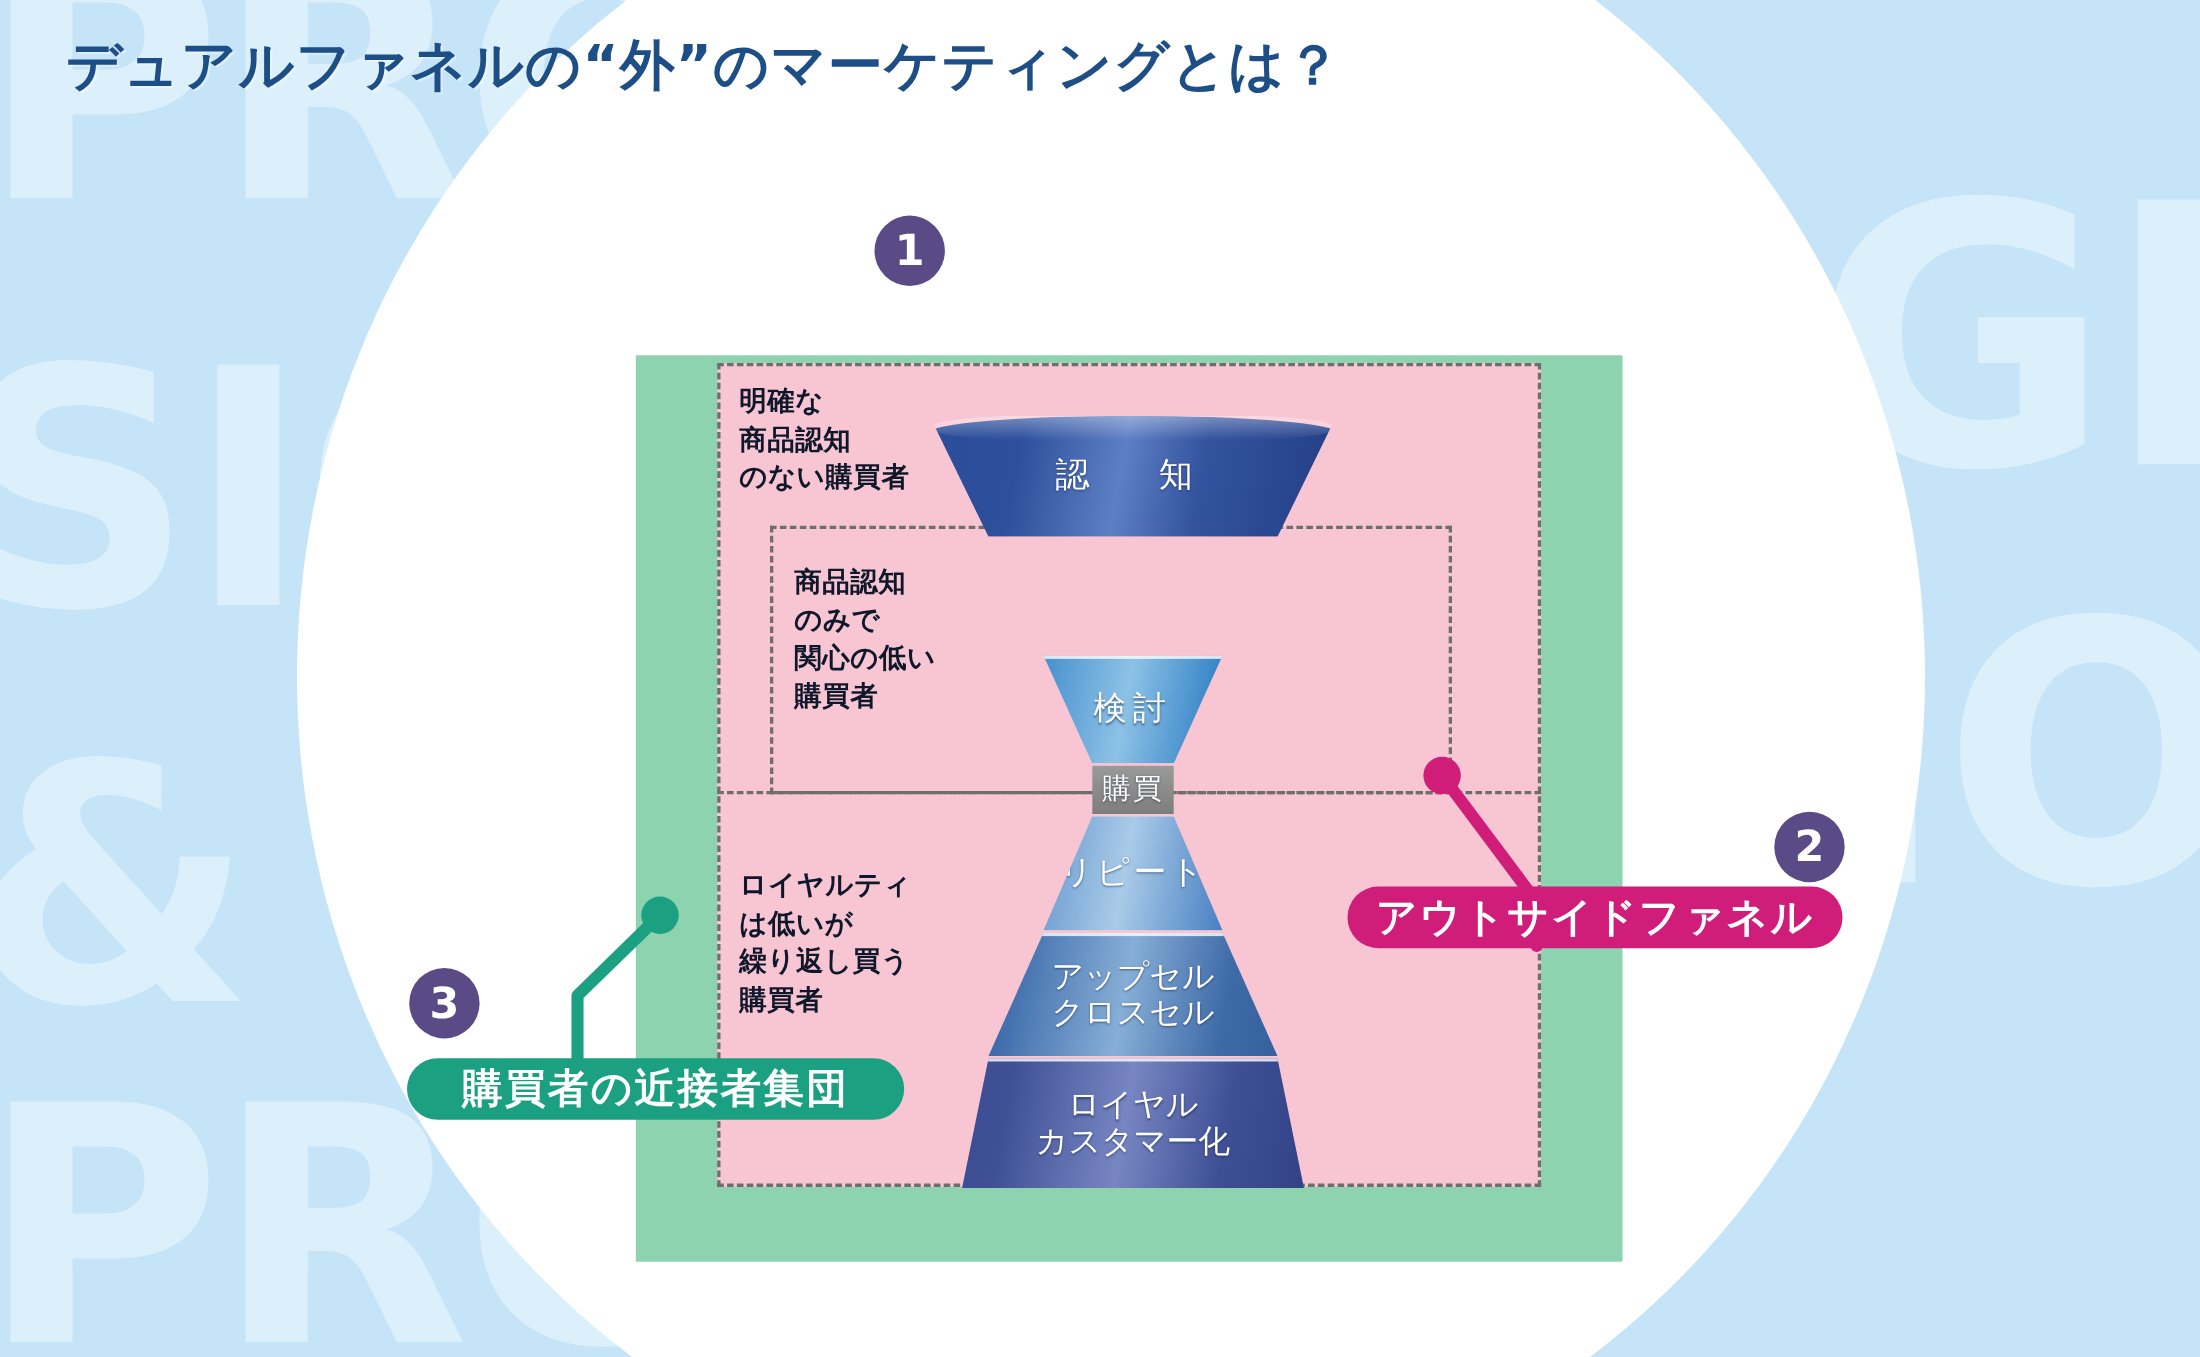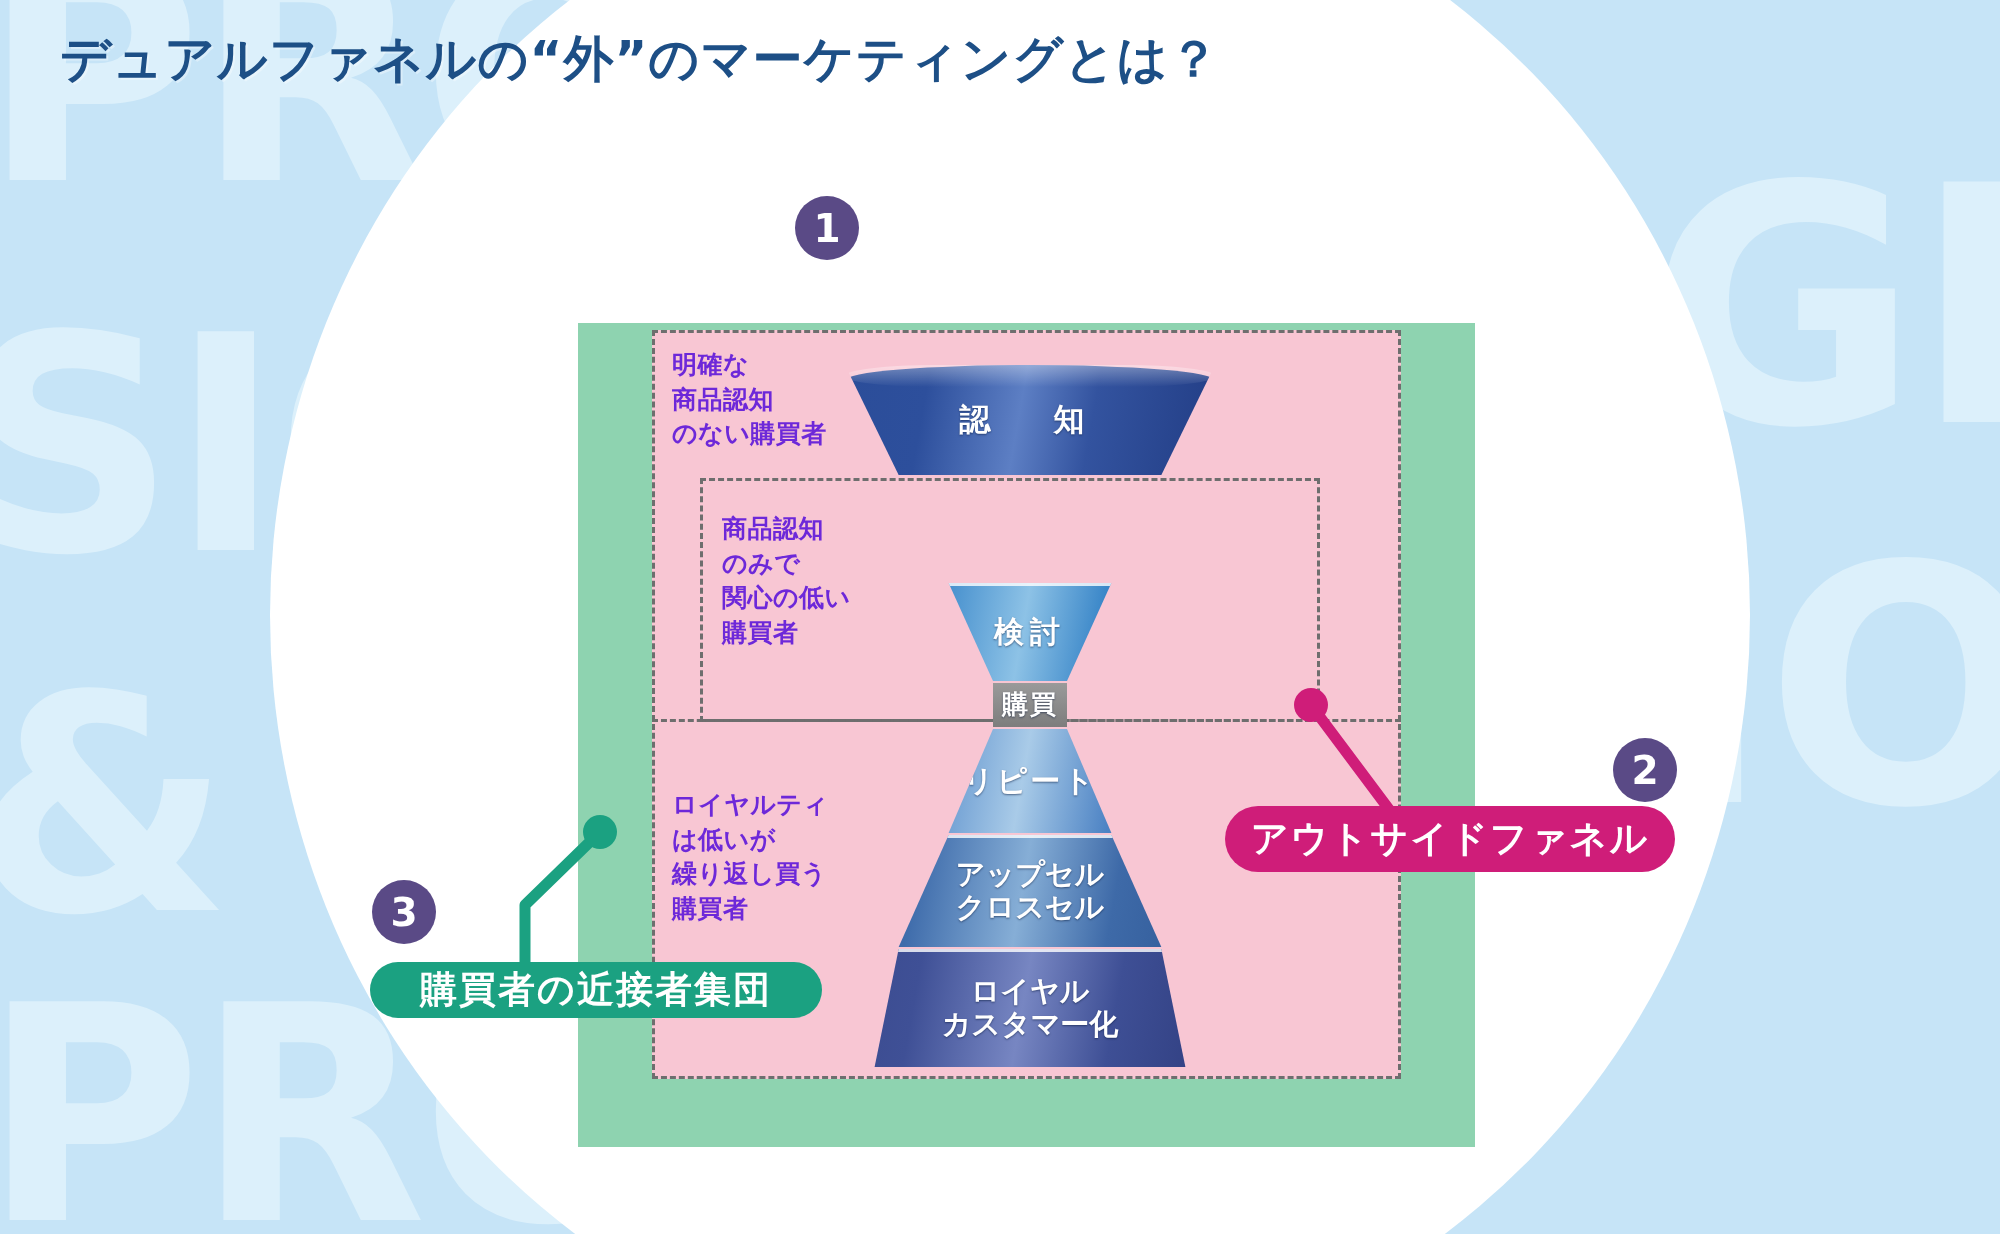--- a/index.html
+++ b/index.html
@@ -77,39 +77,40 @@
   }
   .dash-hline{
     position:absolute;left:652px;top:719px;
     width:749px;height:0;
     border-top:3px dashed #6e6e6e;
   }
 
   
   .pk-text{
     position:absolute;
-    color:#6d28d9;
+    color:#0f172a;
     font-weight:700;
     font-size:25px;
     line-height:1.38;
     white-space:pre-line;
     letter-spacing:.5px;
   }
   .pk1{left:672px;top:348px;}
   .pk2{left:722px;top:512px;}
   .pk3{left:672px;top:748px;margin-top:40px;}
 
   
   .funnel{position:absolute;left:845px;top:365px;width:370px;height:690px;}
   .band{
     position:absolute;left:0;width:370px;
     display:flex;align-items:center;justify-content:center;
-    color:#ffffff;font-weight:700;text-align:center;
+    color:#ffffff;font-weight:400;text-align:center;
     line-height:1.15;
     box-sizing:border-box;
+    margin-top:13px;
   }
   .band span{position:relative;z-index:3;text-shadow:0 1px 2px rgba(10,25,60,.55);}
 
   #b1{top:0;height:110px;font-size:31px;letter-spacing:16px;
       background:linear-gradient(100deg,#2b4d99 0%,#2d4f9c 22%,#5d7fc4 47%,#33539f 66%,#223d85 100%);
       clip-path:polygon(0% 0%,100% 0%,85.5% 100%,14.5% 100%);
       border-radius:50% 50% 0 0/14% 14% 0 0;}
   #b1::after{content:"";position:absolute;left:0;right:0;top:0;height:22px;
       background:linear-gradient(180deg,rgba(255,255,255,.35),rgba(255,255,255,0));
       border-radius:50%/100%;}
@@ -136,21 +137,21 @@
   
   .pill{
     position:absolute;
     display:flex;align-items:center;justify-content:center;
     color:#ffffff;font-weight:700;
     border-radius:999px;
     white-space:nowrap;
     box-sizing:border-box;
   }
   .pill-blue{left:783px;top:285px;width:490px;height:62px;font-size:37px;letter-spacing:3px;background:#1a92cf;}
-  .pill-pink{left:1225px;top:806px;width:450px;height:66px;font-size:37px;letter-spacing:2px;background:#cf1d79;}
+  .pill-pink{left:1225px;top:806px;width:450px;height:56px;font-size:37px;letter-spacing:2px;background:#cf1d79;}
   .pill-green{left:370px;top:962px;width:452px;height:56px;font-size:37px;letter-spacing:2px;background:#1ba181;}
 
   .badge{
     position:absolute;
     width:64px;height:64px;border-radius:50%;
     background:#5a4a86;
     color:#ffffff;font-size:39px;font-weight:700;
     display:flex;align-items:center;justify-content:center;
     box-sizing:border-box;
   }

